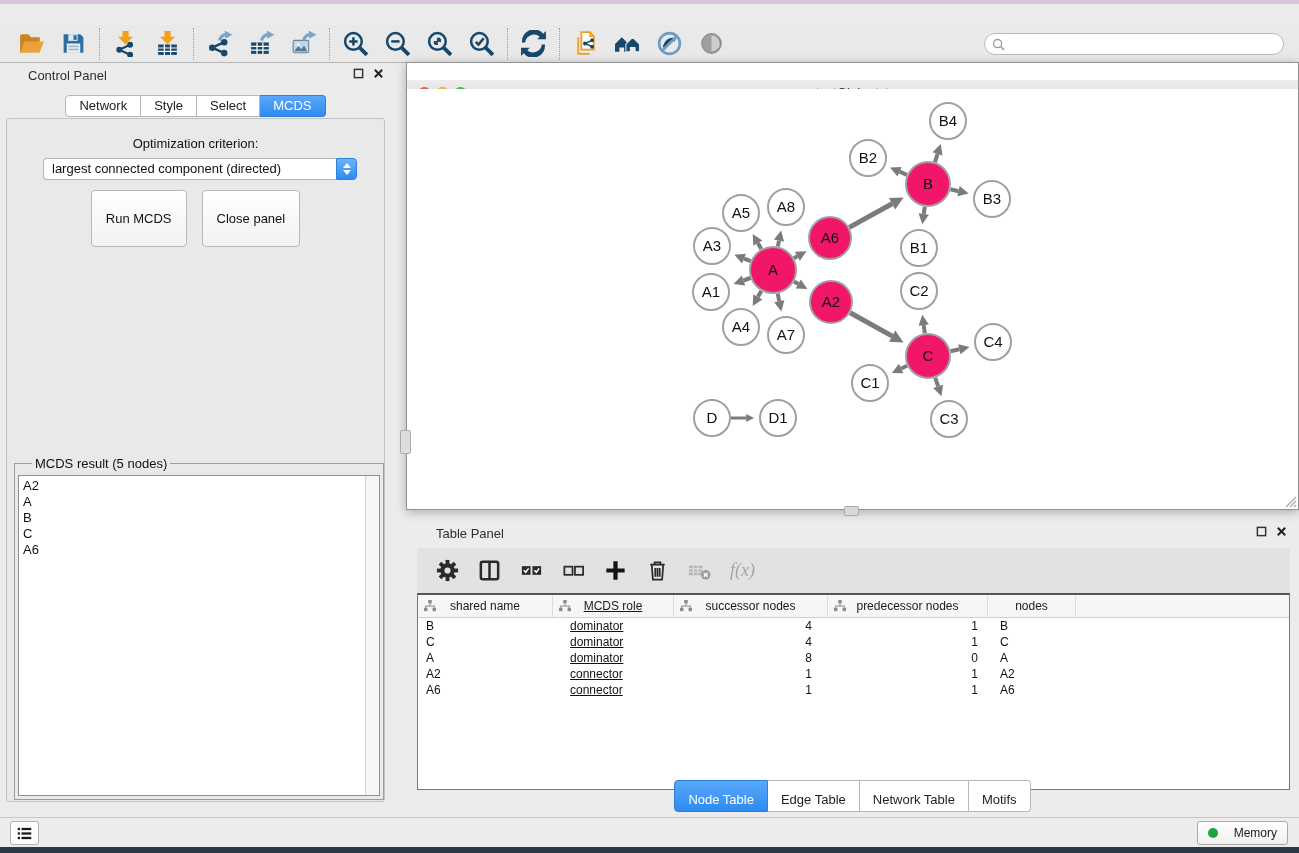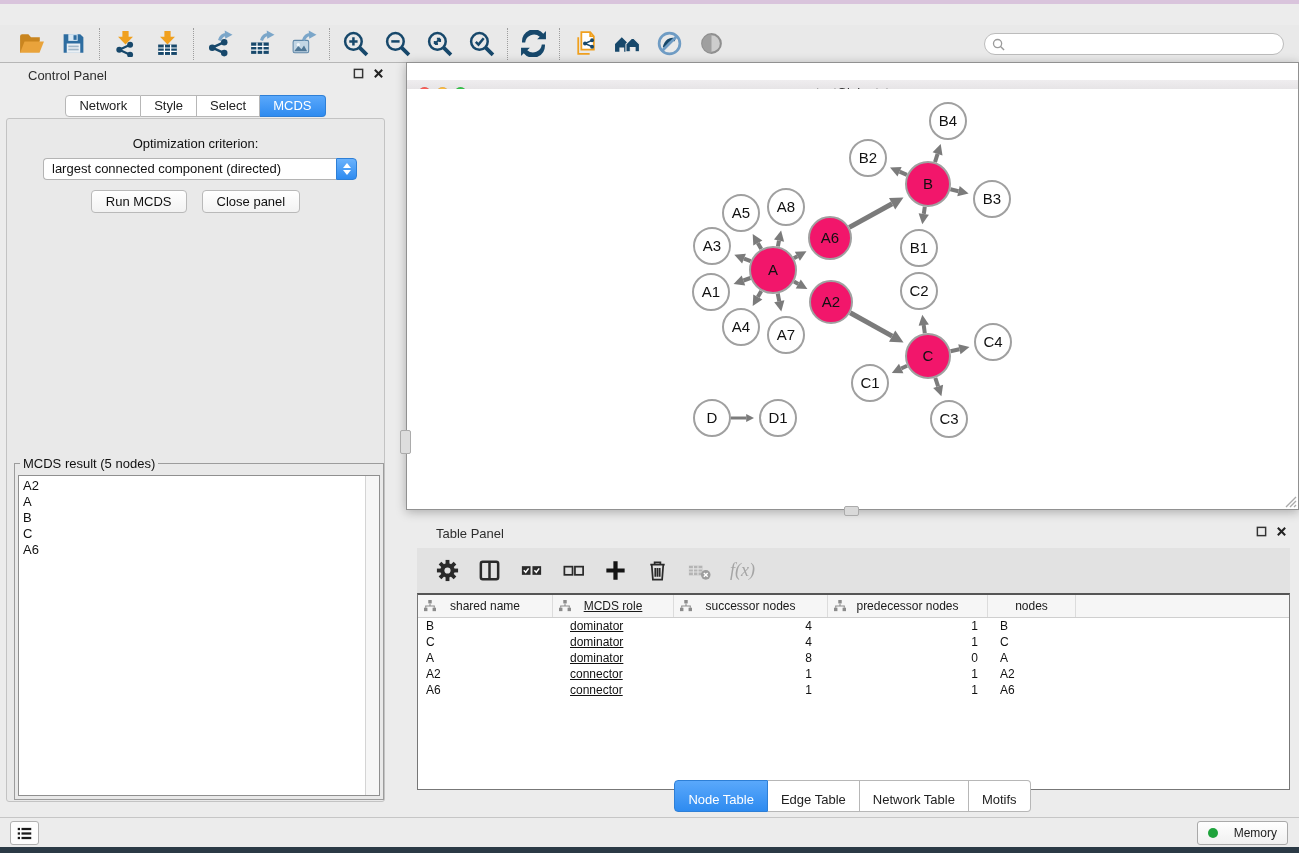--- a/index.html
+++ b/index.html
@@ -42,24 +42,24 @@
   .cp-body{position:absolute;top:56px;left:6px;width:377px;height:682px;
            border:1px solid #c3c3c3;border-radius:3px;background:#e9e9e9;}
   .opt-label{position:absolute;top:74px;left:0;right:0;text-align:center;font-size:13px;color:#111;}
   .dropdown{position:absolute;left:43px;top:96px;width:314px;height:22px;display:flex;cursor:default;}
   .dd-text{flex:1;background:#fff;border:1px solid #b4b4b4;border-right:none;border-radius:4px 0 0 4px;
            font-size:13px;color:#111;line-height:20px;padding-left:8px;white-space:nowrap;overflow:hidden;}
   .dd-step{width:19px;background:linear-gradient(#6ab2fc,#2e8bf0);border:1px solid #2e7fd6;
            border-radius:0 4px 4px 0;display:flex;flex-direction:column;align-items:center;justify-content:center;gap:2px;}
   .cp-buttons{position:absolute;top:128px;left:0;right:0;display:flex;justify-content:center;gap:15px;}
   .push-btn{background:linear-gradient(#ffffff,#f2f2f2);border:1px solid #b9b9b9;border-radius:4px;
-            font-size:13px;color:#111;padding:3px 14px;font-family:"Liberation Sans",sans-serif;cursor:default;}
+            font-size:13px;color:#111;padding:20px 14px;font-family:"Liberation Sans",sans-serif;cursor:default;}
   .result-fs{position:absolute;left:14px;top:394px;width:368px;height:342px;
              border:1px solid #9c9c9c;margin:0;padding:0;}
-  .result-fs legend{font-size:13px;color:#111;margin-left:5px;padding:0 3px;}
+  .result-fs legend{font-size:13px;color:#111;margin-left:17px;padding:0 3px;}
   .result-list{position:absolute;left:3px;right:3px;top:4px;bottom:3px;background:#fff;
                border:1px solid #8f8f8f;overflow:hidden;}
   .result-items{position:absolute;left:0;top:1px;right:13px;bottom:0;padding:1px 0 0 4px;}
   .result-item{font-size:13px;color:#111;line-height:16px;}
   .result-scroll{position:absolute;top:0;right:0;bottom:0;width:13px;background:#f6f6f6;border-left:1px solid #d4d4d4;}
 
   
   .network-frame{position:absolute;left:406px;top:62px;width:893px;height:448px;background:#fff;
                  border:1px solid #919191;box-sizing:border-box;box-shadow:0 2px 10px rgba(0,0,0,.28);}
   .nw-titlebar{position:absolute;top:17px;left:0;right:0;height:26px;

